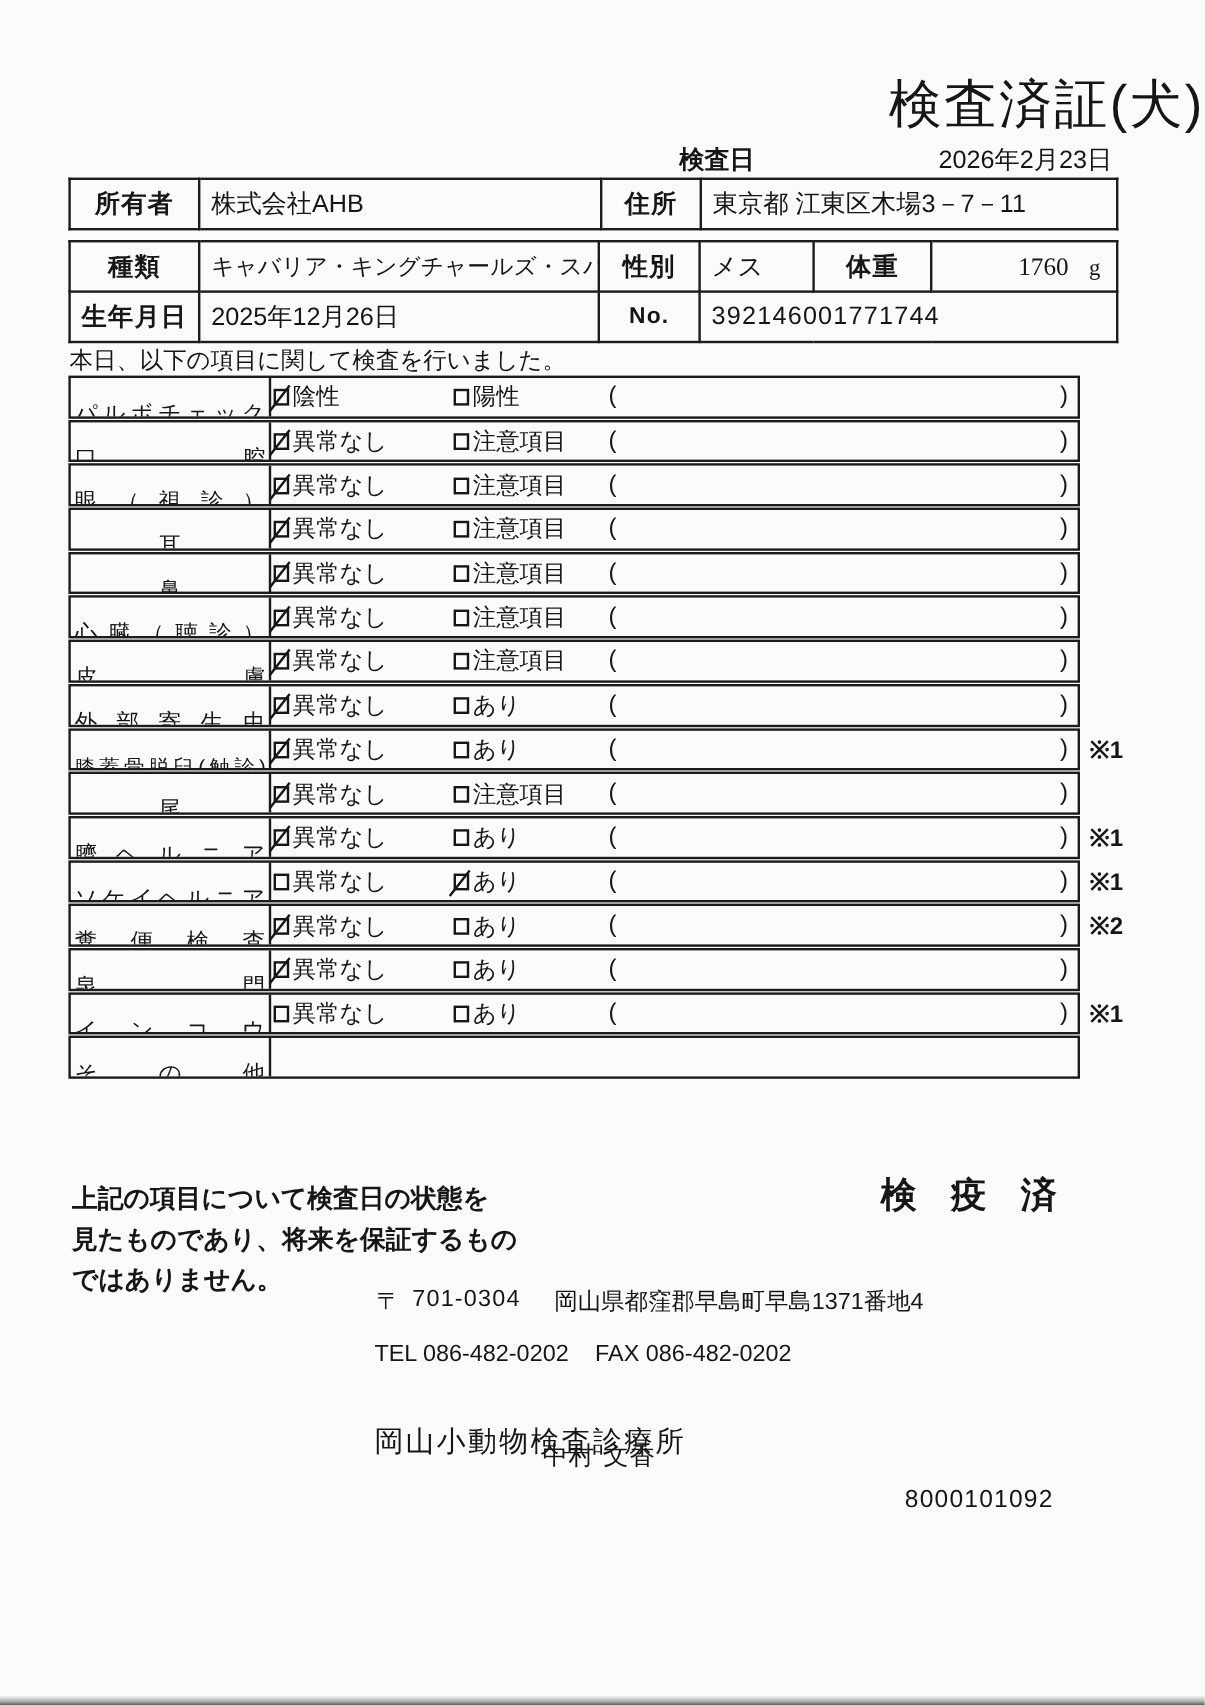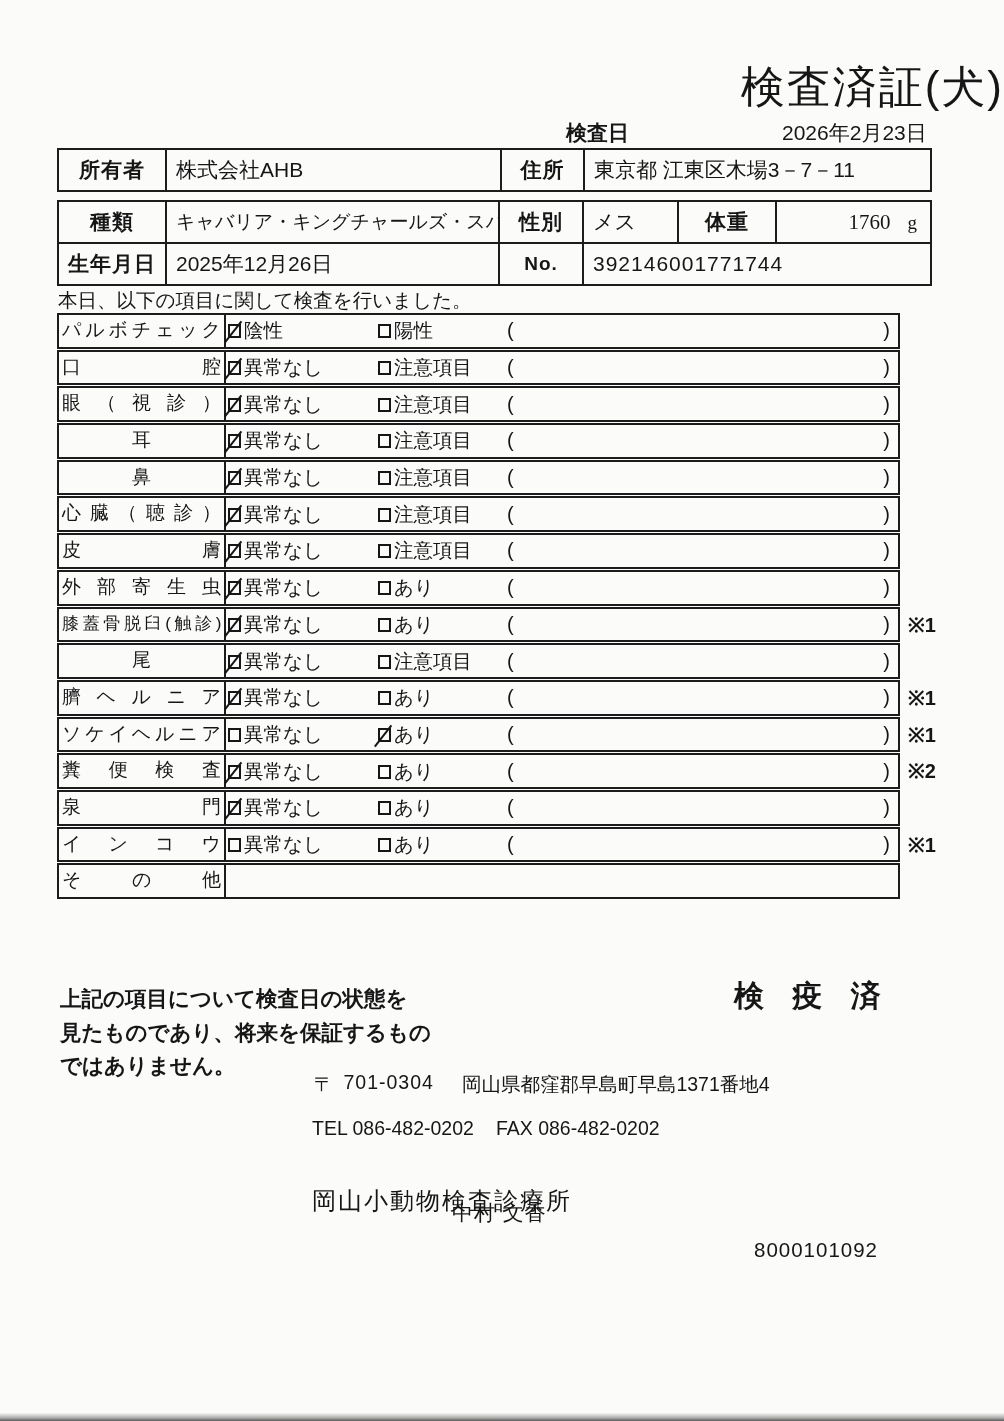--- a/index.html
+++ b/index.html
@@ -35,21 +35,21 @@
 
   
   .checklist { position:absolute; top:313px; left:57px; width:947px; }
   .crow-wrap { position:relative; height:35.7px; margin-bottom:1px; }
   .crow {
     position:absolute; left:0; top:0; width:843px; height:100%;
     border:2px solid #1c1c1c; display:flex;
   }
   .crow-label {
     width:167px; border-right:2px solid #1c1c1c;
-    padding:0 3px; font-size:19px; line-height:30px;
+    padding:16px 3px; font-size:19px; line-height:30px;
     text-align:justify; text-align-last:justify; text-justify:inter-character;
     overflow:hidden; white-space:nowrap;
   }
   .crow-label.single { text-align:center; text-align-last:center; }
   .crow-label.tight { font-size:17px; letter-spacing:-0.5px; }
   .crow-content { flex:1; display:flex; align-items:center; overflow:visible; }
   .opt { display:flex; align-items:center; font-size:19.5px; white-space:nowrap; }
   .opt1 { margin-left:2px; width:150px; }
   .opt2 { width:129px; }
   .cb {

